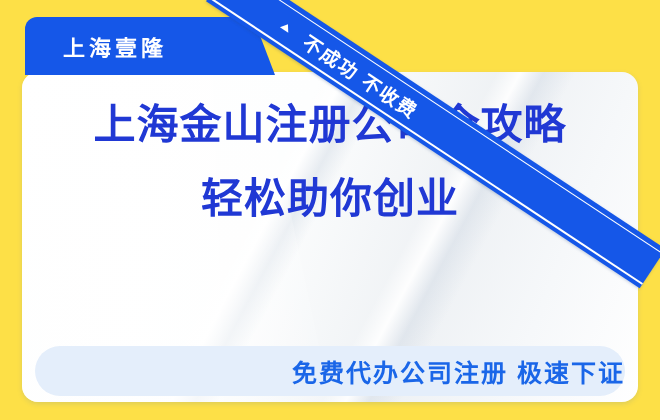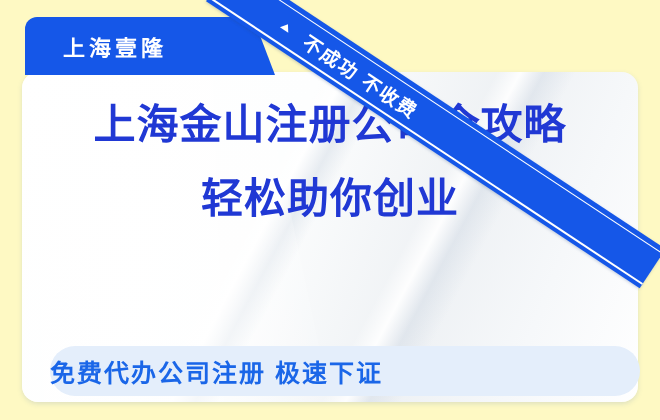--- a/index.html
+++ b/index.html
@@ -10,21 +10,21 @@
     width: 660px;
     height: 420px;
     overflow: hidden;
     font-family: "Liberation Sans", "DejaVu Sans", sans-serif;
   }
 
   #banner {
     position: relative;
     width: 660px;
     height: 420px;
-    background: #fef9c3;
+    background: #fde047;
     overflow: hidden;
   }
 
   
   #card {
     position: absolute;
     left: 22px;
     top: 72px;
     width: 616px;
     height: 330px;
@@ -142,29 +142,29 @@
     font-weight: bold;
     letter-spacing: 1px;
     line-height: 62px;
     white-space: nowrap;
   }
   .headline-line.second { margin-top: 12px; }
 
   
   #pill {
     position: absolute;
-    left: 50px;
+    left: 35px;
     top: 346px;
     width: 590px;
     height: 50px;
     border-radius: 25px;
     background: #e4eefb;
     display: flex;
     align-items: center;
-    justify-content: flex-start;
+    justify-content: flex-end;
     z-index: 2;
   }
   #pill-label {
     color: #1a66e8;
     font-size: 25px;
     font-weight: bold;
     letter-spacing: 2px;
     white-space: nowrap;
   }
 </style>

